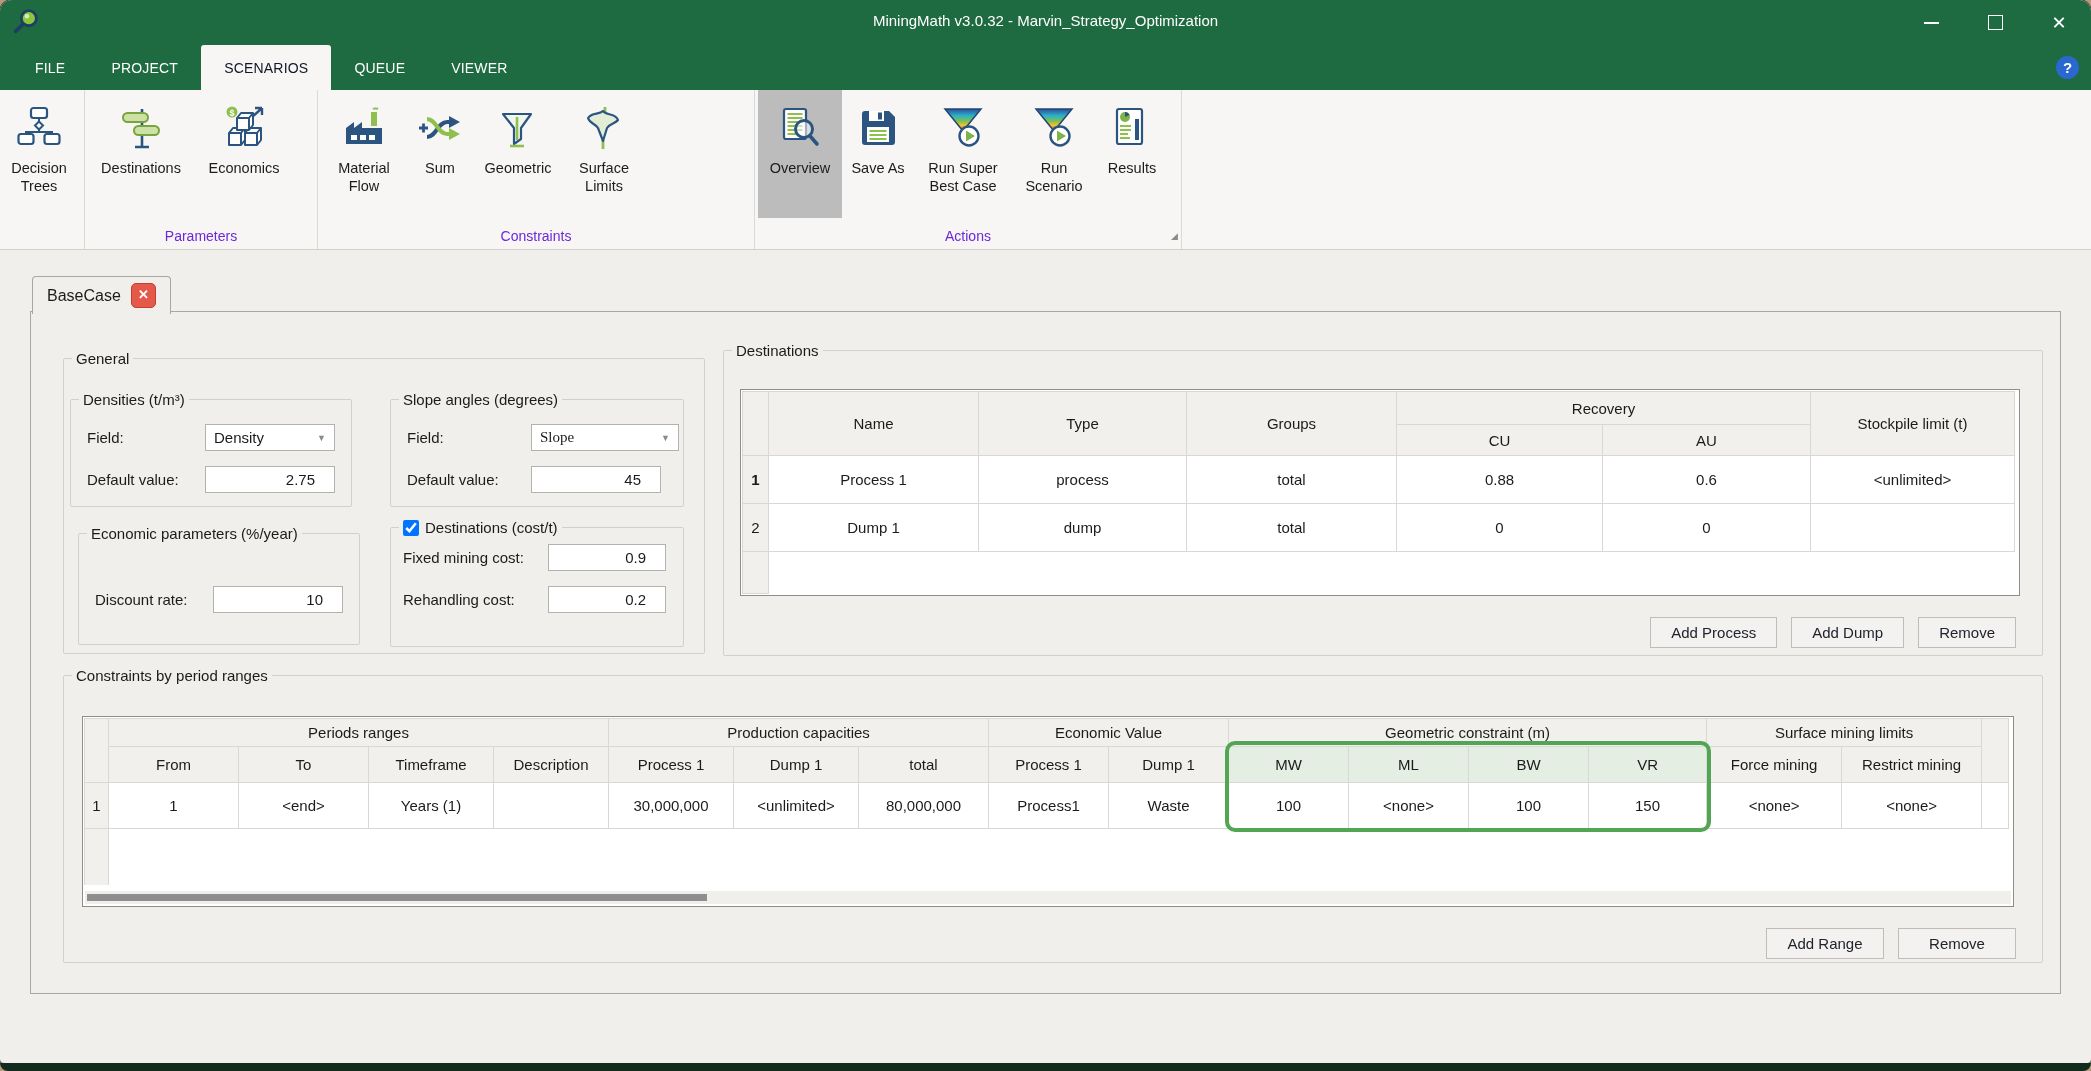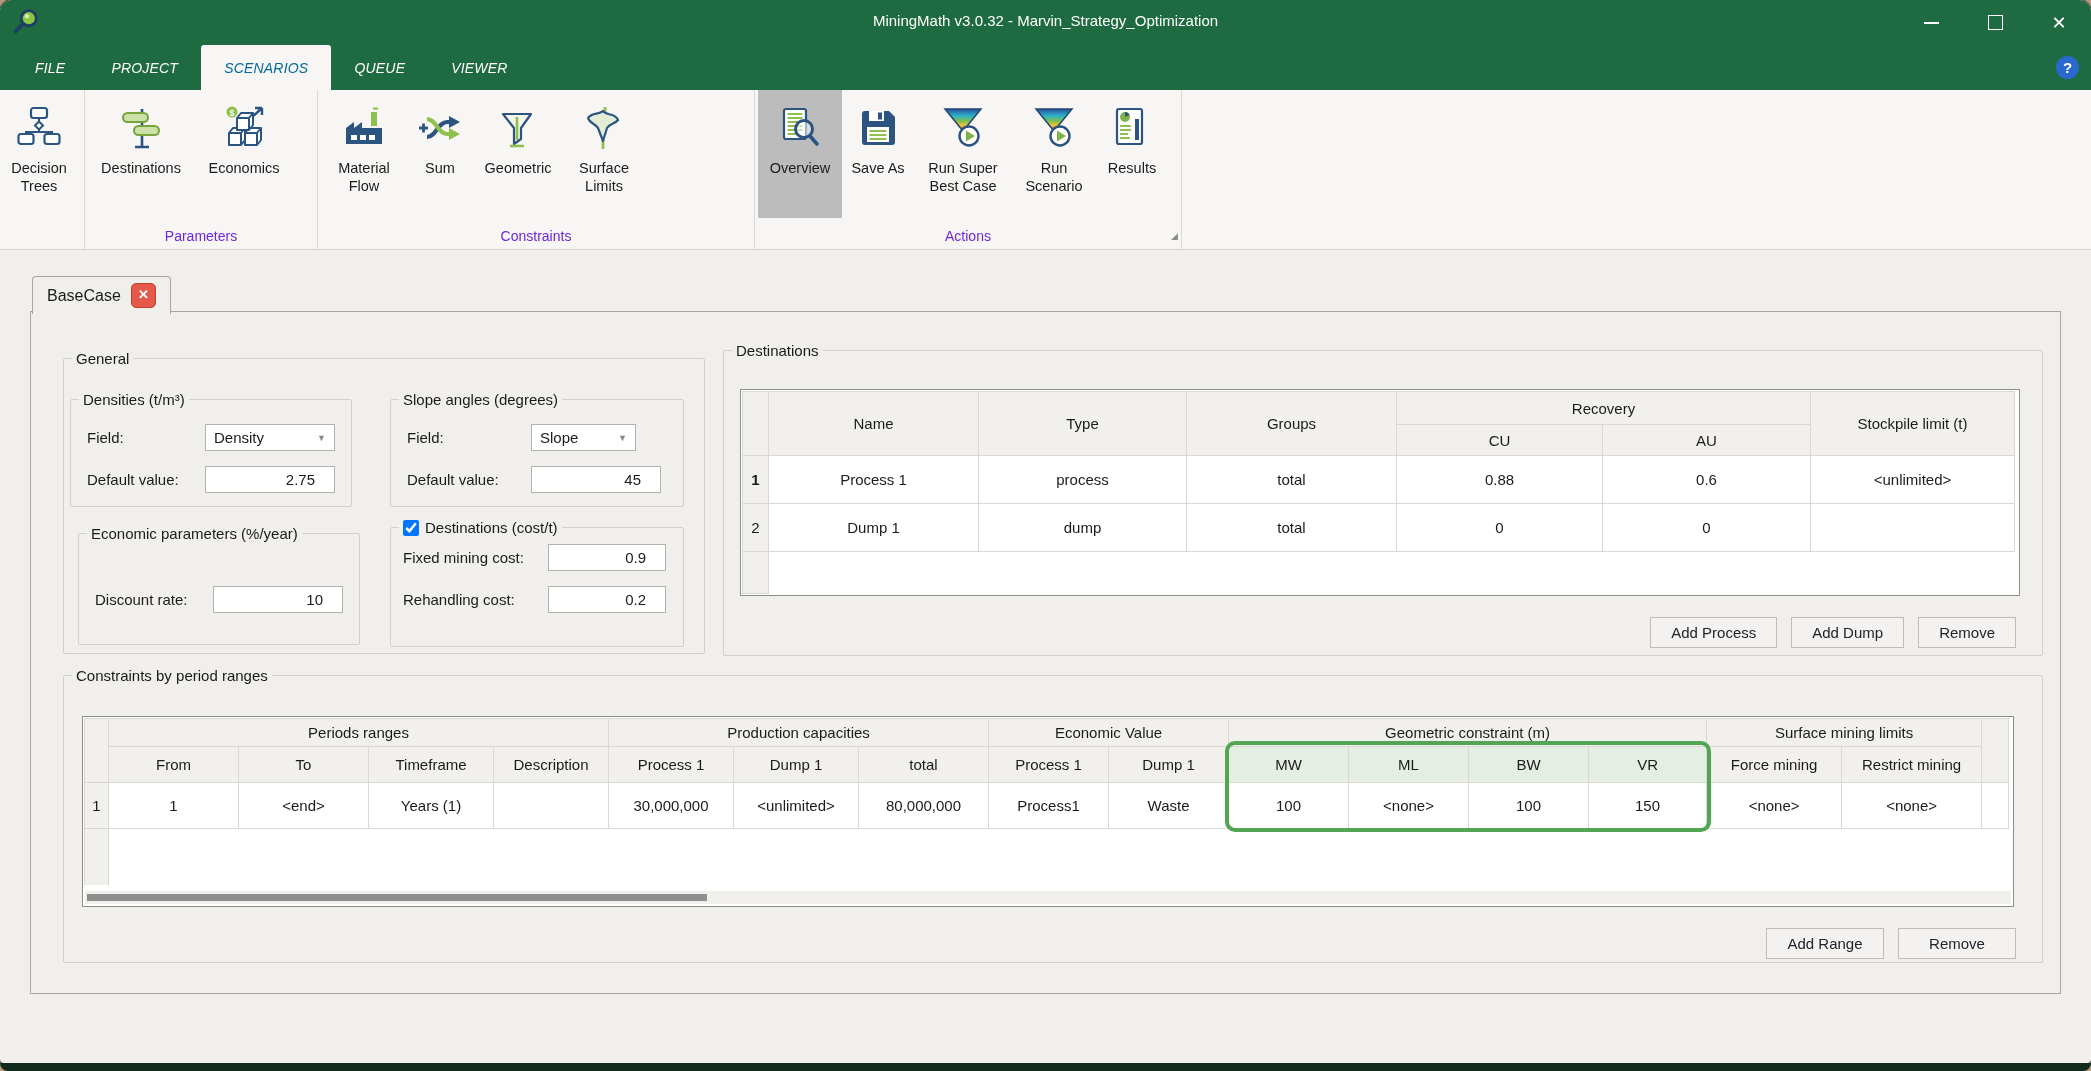--- a/index.html
+++ b/index.html
@@ -11,23 +11,23 @@
   .titlebar{position:absolute;left:0;top:0;width:100%;height:45px;background:#1e6b41;}
   .logo{position:absolute;left:10px;top:6px;width:32px;height:32px;}
   .title{position:absolute;left:0;top:0;width:100%;height:45px;line-height:42px;text-align:center;color:#ffffff;font-size:15px;}
   .win-controls{position:absolute;right:0;top:0;height:45px;display:flex;}
   .wc{width:64px;height:45px;display:flex;align-items:center;justify-content:center;color:#fff;}
   .wc-min{display:block;width:15px;height:2px;background:#fff;}
   .wc-max{display:block;width:13px;height:13px;border:1.6px solid #fff;}
   .wc-x{font-size:18px;line-height:1;color:#fff;}
 
   
-  .menubar{position:absolute;left:0;top:45px;width:100%;height:45px;background:#1e6b41;display:flex;align-items:stretch;padding-left:12px;box-sizing:border-box;font-style:italic;}
+  .menubar{position:absolute;left:0;top:45px;width:100%;height:45px;background:#1e6b41;display:flex;align-items:stretch;padding-left:12px;box-sizing:border-box;}
   .menu-item{padding:0 23px;display:flex;align-items:center;color:#ffffff;font-size:14px;letter-spacing:.2px;}
-  .menu-item.active{background:#f7f6f4;color:#0369a1;border-radius:3px 3px 0 0;}
+  .menu-item.active{background:#f7f6f4;color:#0f172a;border-radius:3px 3px 0 0;}
   .help-badge{position:absolute;right:12px;top:56px;width:23px;height:23px;border-radius:50%;background:#2a67cf;color:#fff;font-size:15px;font-weight:bold;text-align:center;line-height:23px;}
 
   
   .toolbar{position:absolute;left:0;top:90px;width:100%;height:159px;background:#f7f6f4;border-bottom:1px solid #d2d0cc;display:flex;}
   .tb-group{position:relative;border-right:1px solid #dbd9d5;height:100%;display:flex;align-items:flex-start;padding:0 3px;}
   .tb-item{display:flex;flex-direction:column;align-items:center;padding-top:10px;height:128px;box-sizing:border-box;}
   .tb-item.selected{background:#bcbcbc;}
   .tb-icon{width:50px;height:56px;display:flex;align-items:center;justify-content:center;}
   .tb-label{font-size:14.5px;text-align:center;line-height:1.25;margin-top:3px;color:#1c1c1c;}
   .tb-caption{position:absolute;bottom:5px;left:0;width:100%;text-align:center;font-size:14px;color:#6d28d9;}
@@ -309,21 +309,21 @@
         <div class="frow" style="left:16px;top:58px;">
           <span class="flabel" style="width:118px;">Default value:</span>
           <input class="num" style="width: 130px;" value="2.75">
         </div>
       </fieldset>
 
       <fieldset style="left:326px;top:24px;width:292px;height:114px;">
         <legend>Slope angles (degrees)</legend>
         <div class="frow" style="left:16px;top:16px;">
           <span class="flabel" style="width:124px;">Field:</span>
-          <div class="combo" style="width:105px;">
+          <div class="combo" style="width:148px;font-family:Liberation Serif, serif;">
             <span>Slope</span>
             <span class="arr">▼</span>
           </div>
         </div>
         <div class="frow" style="left:16px;top:58px;">
           <span class="flabel" style="width:124px;">Default value:</span>
           <input class="num" style="width: 130px;" value="45">
         </div>
       </fieldset>
 

